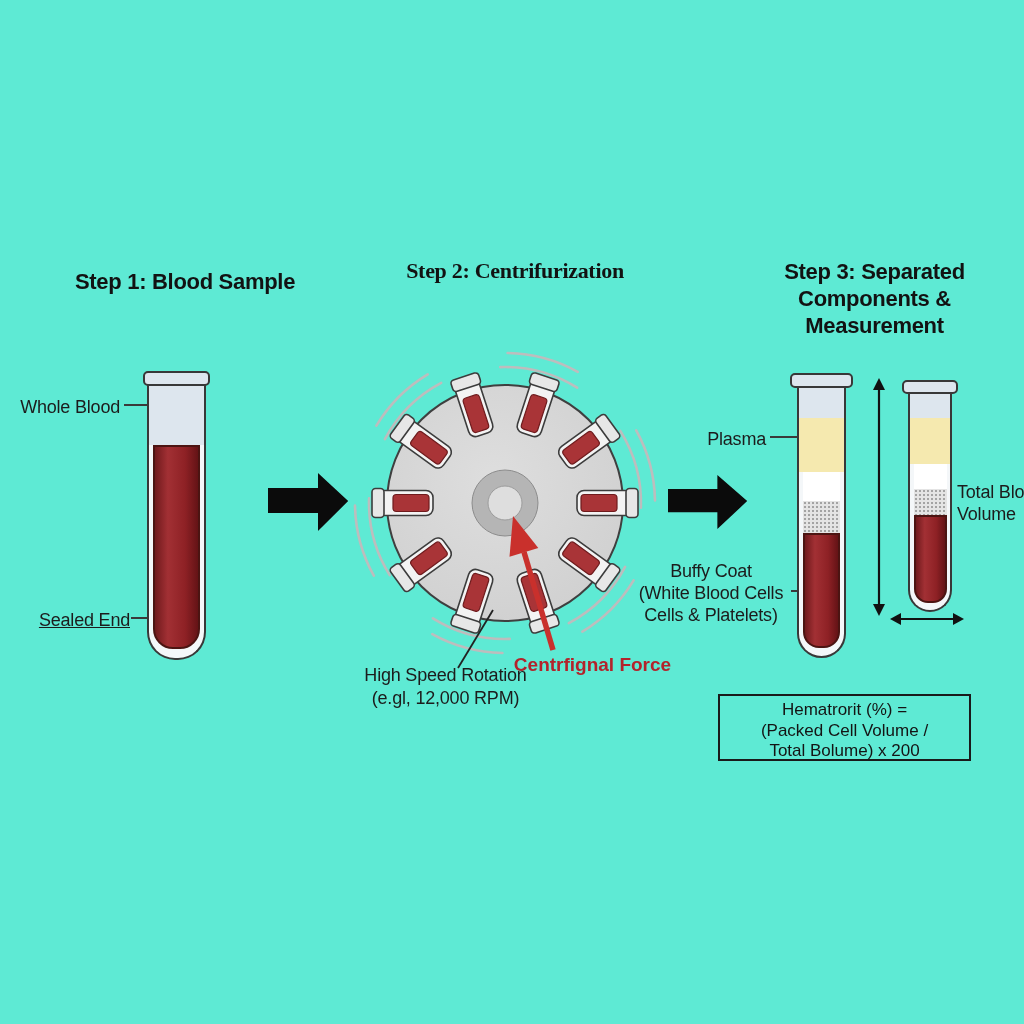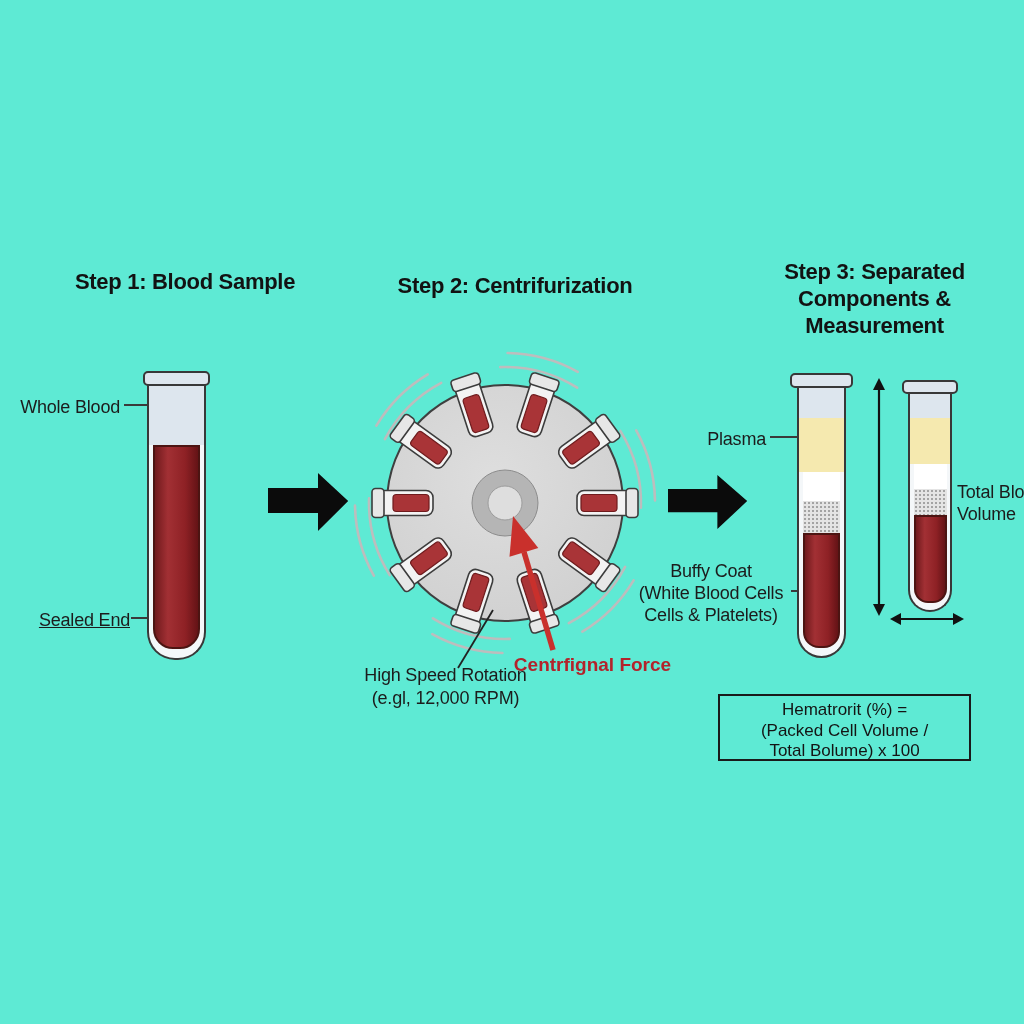--- a/index.html
+++ b/index.html
@@ -48,21 +48,21 @@
     border:2px solid #1a1a1a;box-sizing:border-box;background:transparent;
     font-size:17px;line-height:20.5px;text-align:center;padding-top:4px;color:#141414;
   }
 </style>
 </head>
 <body>
 
 <div id="canvas">
 
   <div class="abs step-title" style="left:40px;top:268px;width:290px;">Step 1: Blood Sample</div>
-  <div class="abs step-title" style="left:370px;top:272px;width:290px;">Step 2: Centrifurization</div>
+  <div class="abs step-title" style="left:370px;top:257px;width:290px;font-family:Liberation Serif, serif;">Step 2: Centrifurization</div>
   <div class="abs step-title preline" style="left:752px;top:258px;width:245px;">Step 3: Separated
 Components &amp;
 Measurement</div>
 
   <div class="abs tube-rim" style="left:143px;top:371px;width:67px;height:15px;"></div>
   <div class="abs tube-body" style="left:147px;top:383px;width:59px;height:277px;position:absolute;">
     <div class="band band-blue" style="top:0;height:62px;"></div>
     <div class="abs blood" style="left:4px;right:4px;top:62px;bottom:9px;border-radius:0 0 20px 20px;"></div>
   </div>
   <div class="abs label" style="left:10px;top:396px;width:110px;text-align:right;">Whole Blood</div>
@@ -202,15 +202,15 @@
   <div class="abs leader" style="left:770px;top:436px;width:46px;"></div>
   <div class="abs label preline" style="left:627px;top:560px;width:168px;text-align:center;">Buffy Coat
 (White Blood Cells
 Cells &amp; Platelets)</div>
   <div class="abs leader" style="left:791px;top:590px;width:28px;"></div>
   <div class="abs label preline" style="left:957px;top:481px;width:75px;">Total Blo
 Volume</div>
 
   <div class="abs formula-box preline" style="left:718px;top:694px;width:253px;height:67px;">Hematrorit (%) =
 (Packed Cell Volume /
-Total Bolume) x 100</div>
+Total Bolume) x 200</div>
 
 </div>
 
 </body></html>

